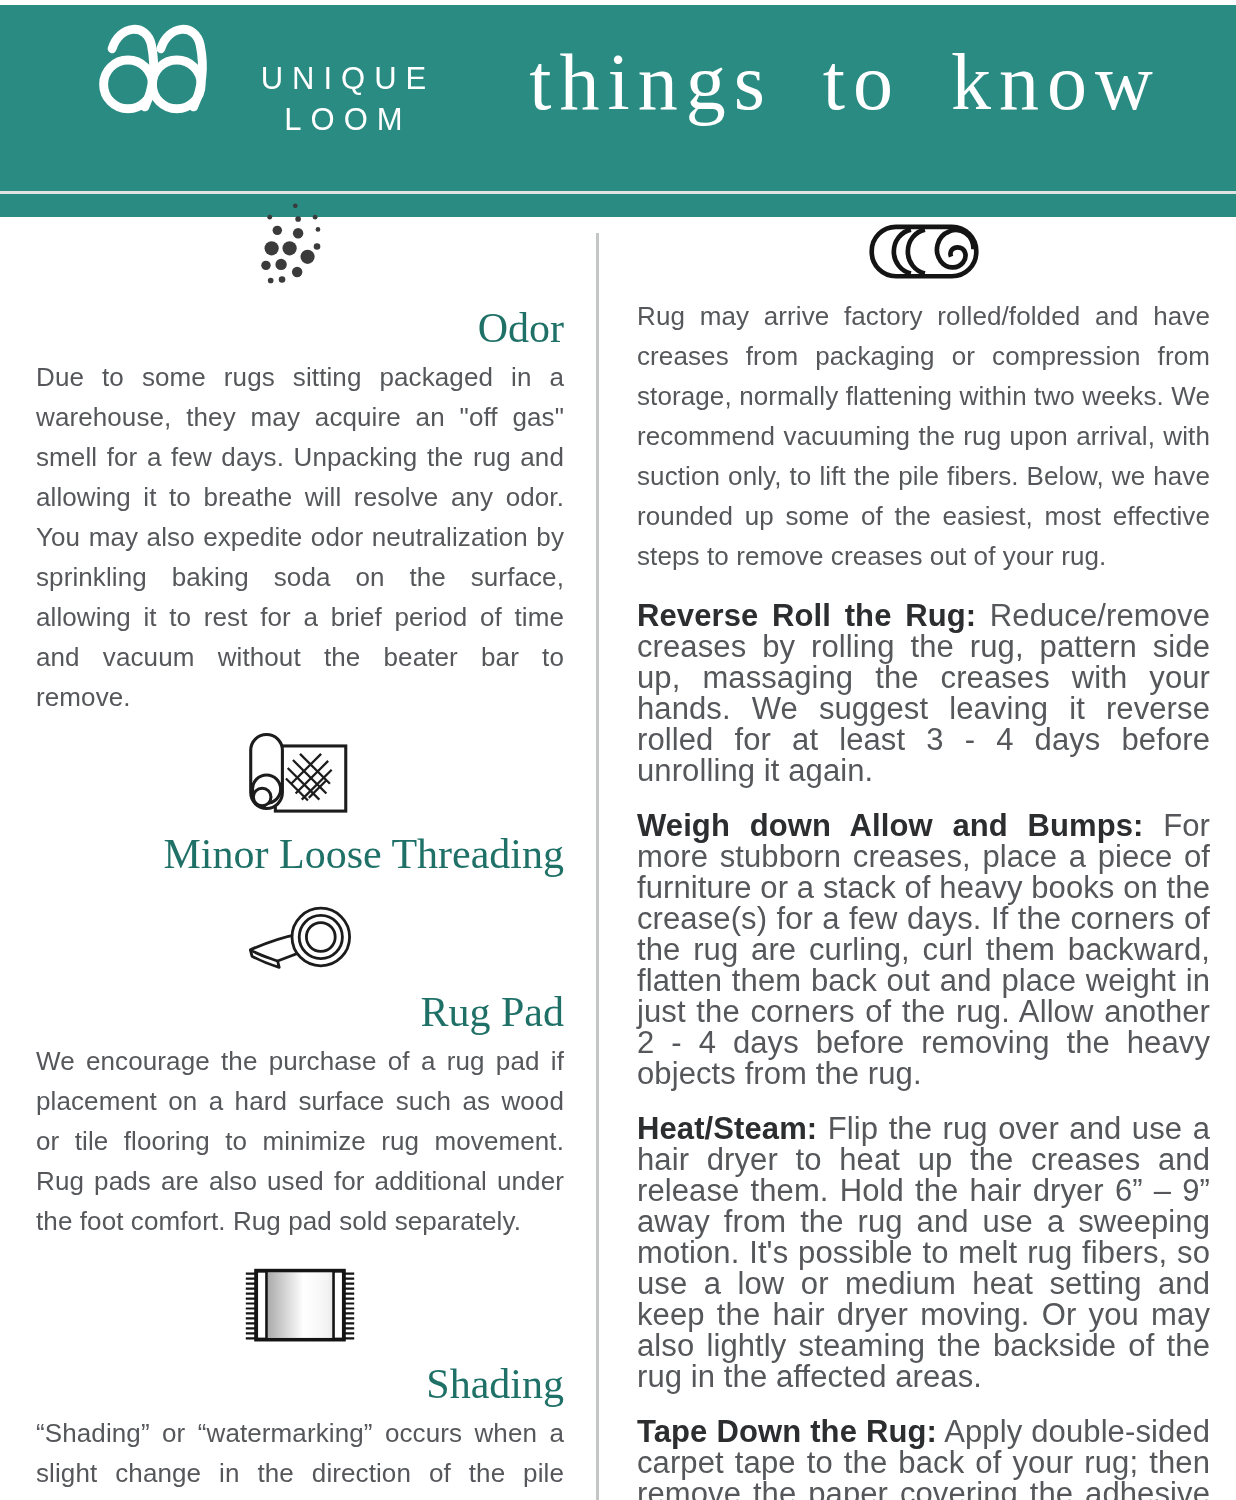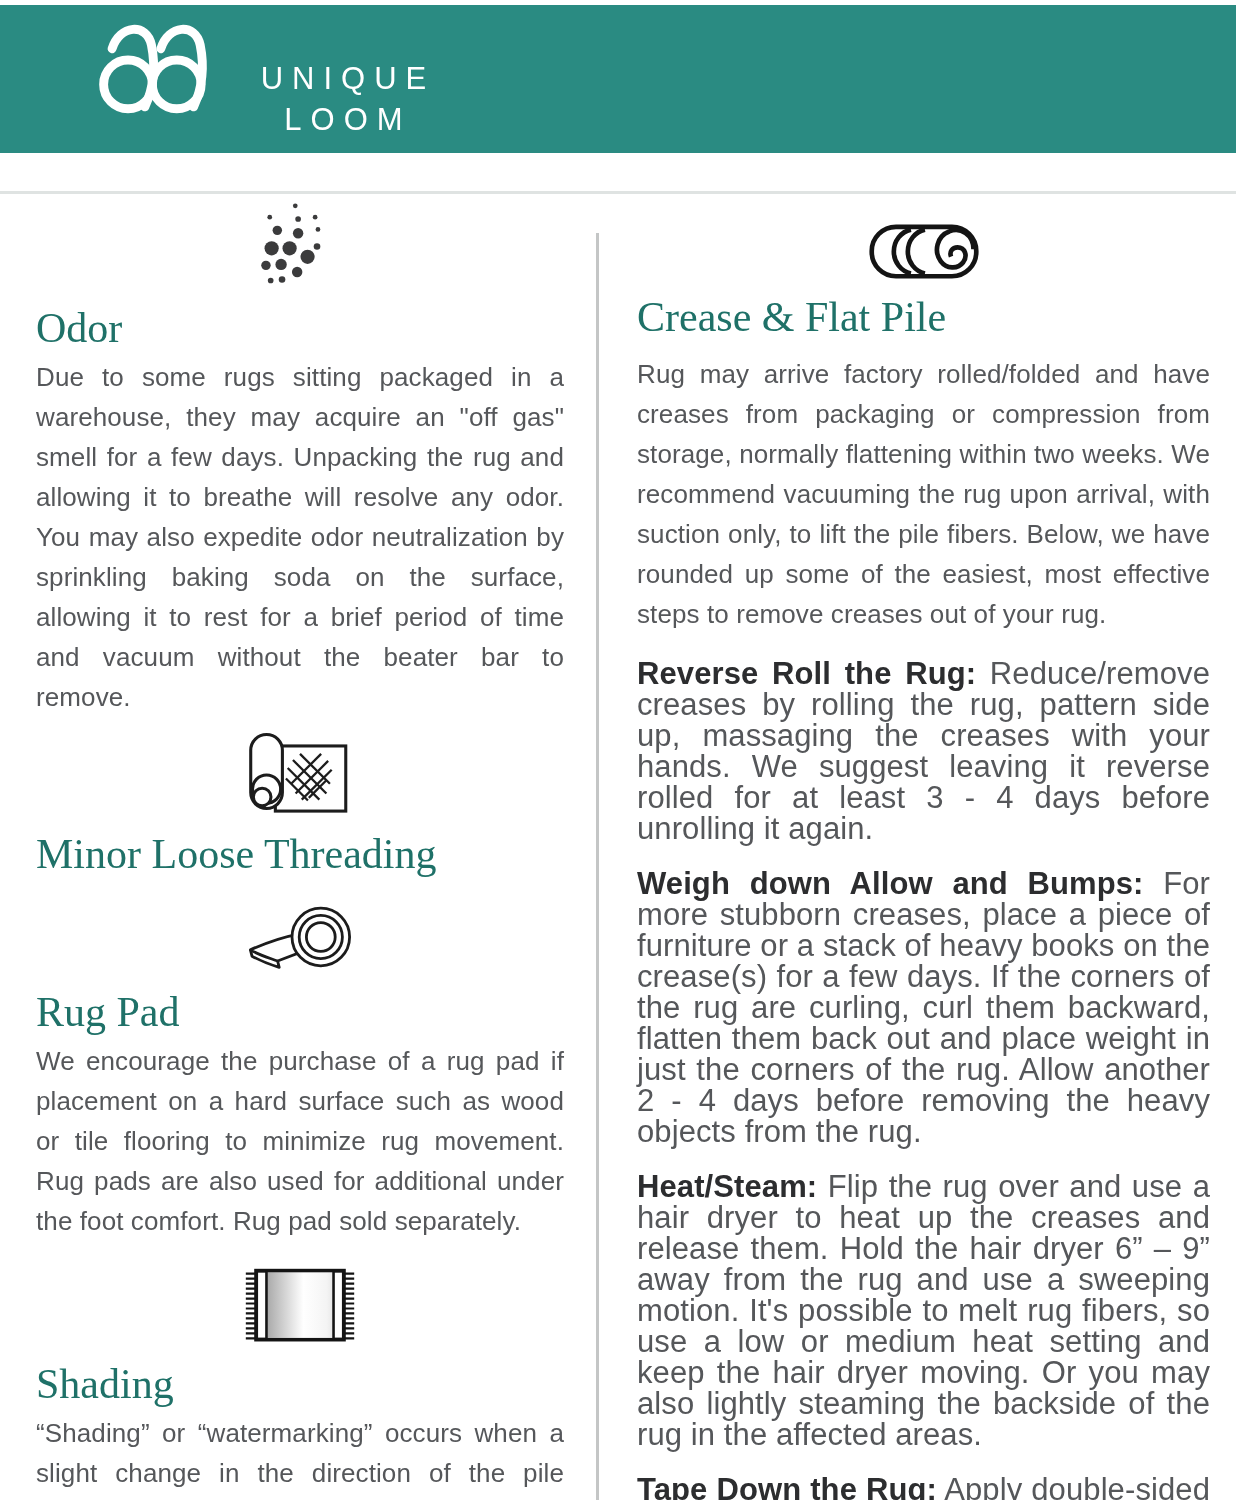--- a/index.html
+++ b/index.html
@@ -1,33 +1,33 @@
 <!DOCTYPE html>
 <html><head>
 <meta charset="utf-8">
 <style>
   html,body{margin:0;padding:0;background:#ffffff;}
   .page{position:relative;width:1236px;height:1500px;background:#ffffff;overflow:hidden;
         font-family:"Liberation Sans",sans-serif;}
   
-  .header{position:absolute;left:0;top:5px;width:1236px;height:148px;background:#2a8b82;}
+  .header{position:absolute;left:0;top:5px;width:1236px;height:212px;background:#2a8b82;}
   .header-shadow{position:absolute;left:0;top:191px;width:1236px;height:3px;background:#dfe3e2;}
   .logo-svg{position:absolute;left:98px;top:12px;}
   .brand{position:absolute;left:240px;top:53px;width:216px;color:#ffffff;
          font-size:31px;letter-spacing:9px;line-height:41px;text-align:center;font-weight:400;}
   .main-title{position:absolute;left:490px;top:32px;width:710px;text-align:center;color:#ffffff;
          font-family:"Liberation Serif",serif;font-size:80px;letter-spacing:8px;word-spacing:22px;}
   
   .divider{position:absolute;left:596px;top:233px;width:3px;height:1267px;background:#c4c6c6;}
   .col-left{position:absolute;left:36px;top:196px;width:528px;}
   .col-right{position:absolute;left:637px;top:222px;width:573px;}
   
   .icon-row{display:flex;justify-content:center;}
   .sec-title{font-family:"Liberation Serif",serif;font-weight:400;color:#1f7168;
-             font-size:42px;line-height:46px;text-align:left;margin:12px 0 6px 0;}
+             font-size:42px;line-height:46px;text-align:right;margin:12px 0 6px 0;}
   .body-text{font-size:26px;line-height:40px;color:#55575a;text-align:justify;
              margin:2px 0 0 0;letter-spacing:0.1px;}
   .mt-odor{margin-top:2px;}
   .mt-thread{margin-top:14px;}
   .mt-pad{margin-top:20px;}
   .mt-shade{margin-top:22px;}
   .tip{font-size:31px;line-height:31px;color:#55575a;text-align:justify;
        margin:24px 0 0 0;letter-spacing:0.1px;}
   .tip b{color:#2c2d2f;font-weight:bold;}
   .intro{margin-top:14px;}
@@ -43,20 +43,21 @@
         <circle cx="32" cy="70" r="26"></circle>
         <path d="M15,32 C23,6 52,4 57,28 C61,48 60,72 50,94"></path>
         <circle cx="84" cy="70" r="26"></circle>
         <path d="M67,32 C75,6 104,4 109,28 C113,48 112,72 102,94"></path>
       </g>
     </svg>
     <div class="brand">
       <div>UNIQUE</div>
       <div>LOOM</div>
     </div>
+    <div class="main-title">things to know</div>
   </div>
   <div class="header-shadow"></div>
 
   <div class="divider"></div>
 
   <div class="col-left">
 
     <div class="section">
       <div class="icon-row mt-odor">
         <svg width="104" height="95" viewBox="0 0 110 100">
@@ -155,21 +156,20 @@
       <div class="icon-row">
         <svg width="112" height="60" viewBox="0 0 120 62">
           <g fill="none" stroke="#141414" stroke-width="5">
             <rect x="4" y="4" width="112" height="53" rx="26"></rect>
             <path d="M46,7 A23,24 0 0 0 46,54"></path>
             <path d="M61,7 A23,24 0 0 0 61,54"></path>
             <path d="M113,28 C113,12 99,4 87,9 C74,14 70,30 78,41 C84,49 96,50 102,42 C107,35 104,26 96,26 C90,26 87,31 89,36"></path>
           </g>
         </svg>
       </div>
-      <h2 class="sec-title">Crease &amp; Flat Pile</h2>
       <p class="body-text intro">Rug may arrive factory rolled/folded and have creases from packaging or compression from storage, normally flattening within two weeks. We recommend vacuuming the rug upon arrival, with suction only, to lift the pile fibers. Below, we have rounded up some of the easiest, most effective steps to remove creases out of your rug.</p>
     </div>
 
     <p class="tip"><b>Reverse Roll the Rug:</b><span> Reduce/remove creases by rolling the rug, pattern side up, massaging the creases with your hands. We suggest leaving it reverse rolled for at least 3 - 4 days before unrolling it again.</span></p>
 
     <p class="tip"><b>Weigh down Allow and Bumps:</b><span> For more stubborn creases, place a piece of furniture or a stack of heavy books on the crease(s) for a few days. If the corners of the rug are curling, curl them backward, flatten them back out and place weight in just the corners of the rug. Allow another 2 - 4 days before removing the heavy objects from the rug.</span></p>
 
     <p class="tip"><b>Heat/Steam:</b><span> Flip the rug over and use a hair dryer to heat up the creases and release them. Hold the hair dryer 6” – 9” away from the rug and use a sweeping motion. It's possible to melt rug fibers, so use a low or medium heat setting and keep the hair dryer moving. Or you may also lightly steaming the backside of the rug in the affected areas.</span></p>
 
     <p class="tip"><b>Tape Down the Rug:</b><span> Apply double-sided carpet tape to the back of your rug; then remove the paper covering the adhesive and smooth the rug over the floor. Press the tape down firmly, smoothing it as you go. Carpet tape works on hard floors and on existing wall-to-wall carpet, holding your rug in place. If you have laminate flooring, purchase a less adhesive double-sided tape to prevent the laminate from buckling or otherwise being damaged.</span></p>

